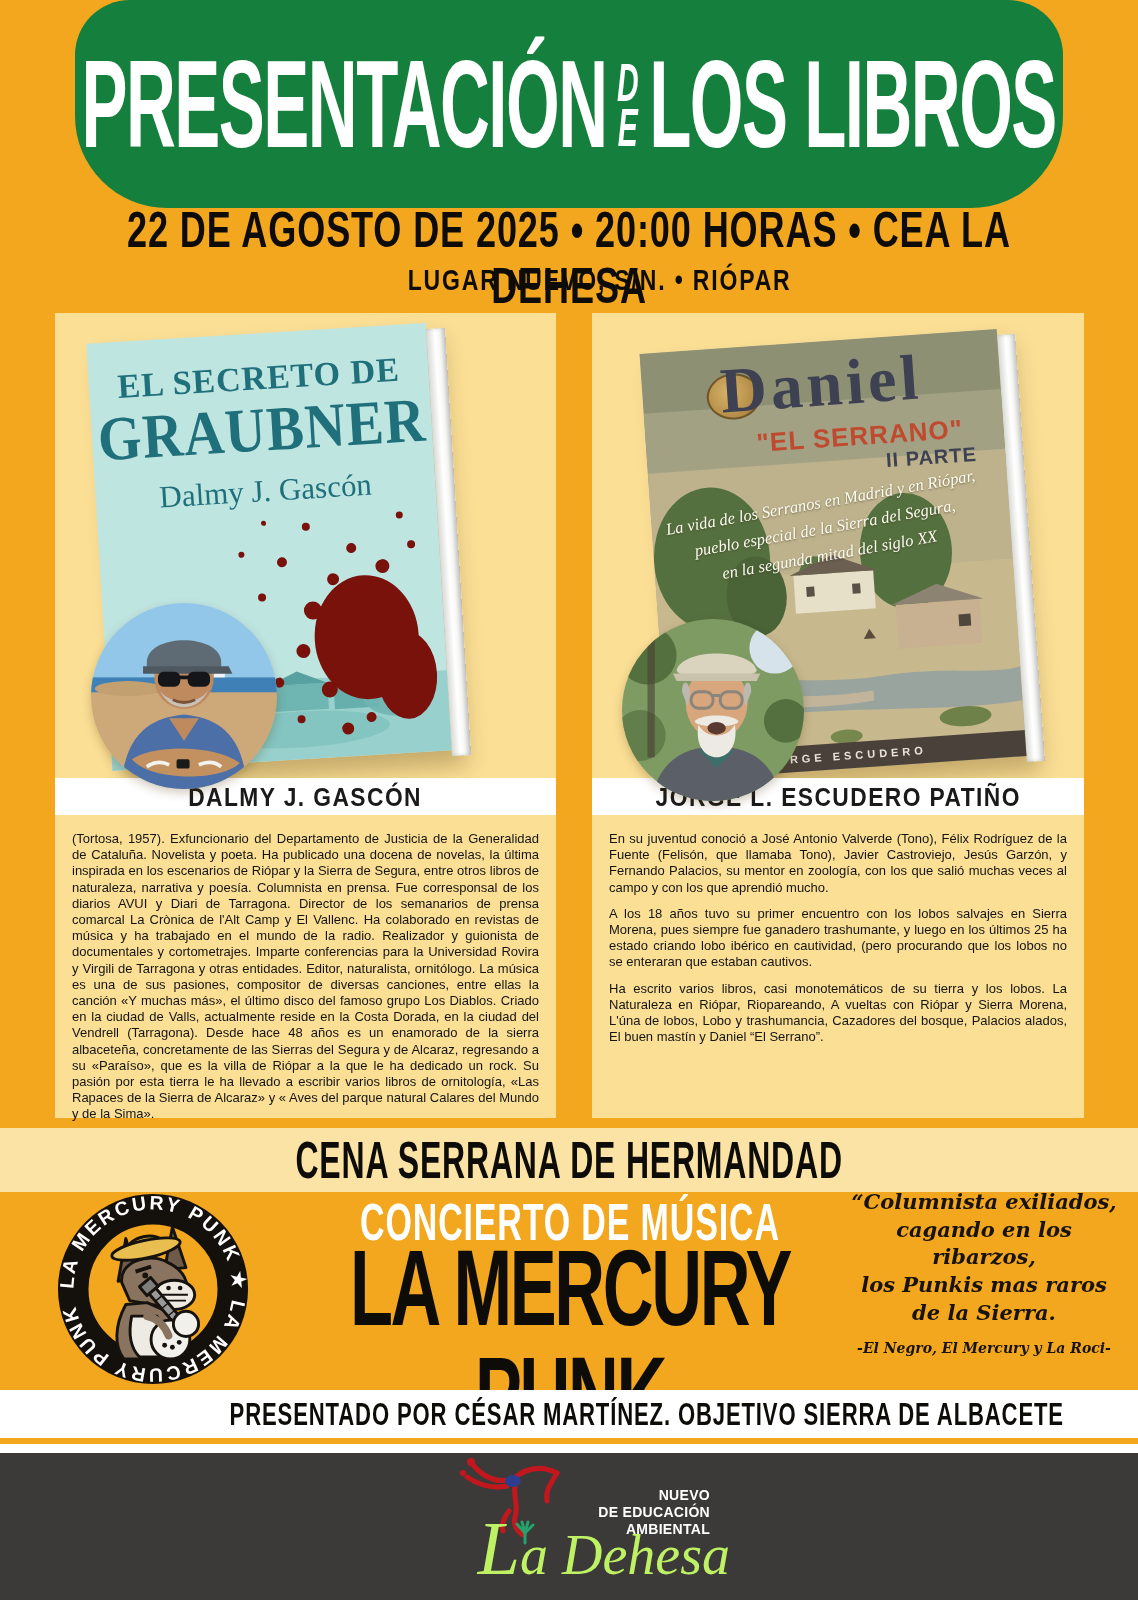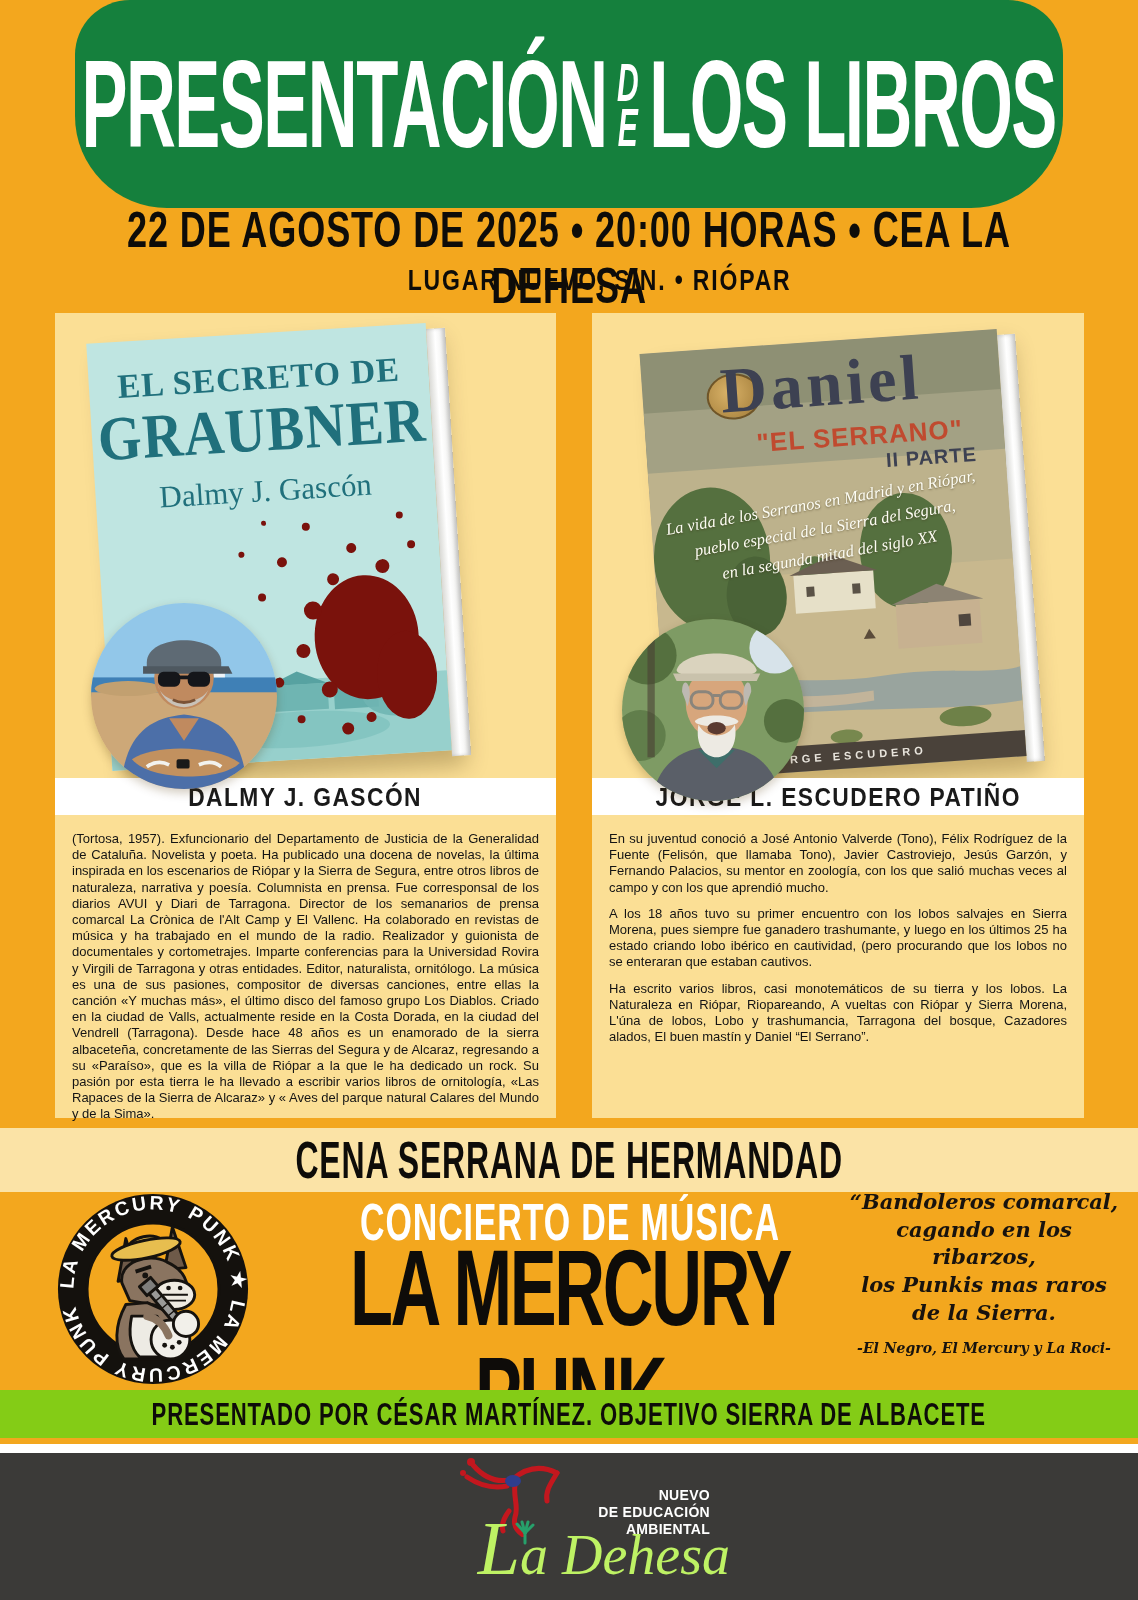--- a/index.html
+++ b/index.html
@@ -110,22 +110,22 @@
   .concierto{position:absolute;left:250px;top:1200px;width:640px;text-align:center;}
   .concierto .deco{color:#FFFFFF;font-size:40px;transform:scale(0.85,1.3);letter-spacing:1px;}
   .bandname{position:absolute;left:220px;top:1254px;width:700px;text-align:center;line-height:1;}
   .bandname .deco{font-size:88px;transform:scale(0.8,1.22);letter-spacing:-3px;}
 
   .quote{position:absolute;left:845px;top:1188px;width:278px;text-align:center;
     font-family:"DejaVu Serif",serif;font-style:italic;font-weight:700;
     font-size:21px;line-height:1.32;color:#18130E;}
   .quote-attr{margin-top:12px;font-size:14px;}
 
-  .presentado{position:absolute;left:0;right:0;top:1390px;height:48px;background:#84cc16;
-    display:flex;align-items:center;justify-content:center;}
+  .presentado{position:absolute;left:0;right:0;top:1390px;height:48px;background:#ffffff;
+    display:flex;align-items:center;justify-content:flex-end;}
   .presentado .deco{font-size:26px;transform:scale(0.85,1.2);letter-spacing:1px;}
 
   
   .whiteband{position:absolute;left:0;right:0;top:1444px;height:9px;background:#FFFFFF;}
   .footer{position:absolute;left:0;right:0;top:1453px;height:147px;background:#3B3A38;}
   .f-bird{position:absolute;left:455px;top:0px;width:130px;height:84px;}
   .f-hand{position:absolute;left:512px;top:66px;width:26px;height:26px;}
   .f-org{position:absolute;left:560px;top:34px;width:150px;text-align:right;
     color:#FFFFFF;font-weight:700;font-size:14px;line-height:1.2;letter-spacing:.3px;}
   .f-brand{position:absolute;left:420px;top:52px;width:310px;text-align:right;
@@ -301,21 +301,21 @@
       </svg>
     </div>
 
     <div class="namestrip">
       <span class="name">JORGE L. ESCUDERO PATIÑO</span>
     </div>
 
     <div class="bio">
       <p>En su juventud conoció a José Antonio Valverde (Tono), Félix Rodríguez de la Fuente (Felisón, que llamaba Tono), Javier Castroviejo, Jesús Garzón, y Fernando Palacios, su mentor en zoología, con los que salió muchas veces al campo y con los que aprendió mucho.</p>
       <p>A los 18 años tuvo su primer encuentro con los lobos salvajes en Sierra Morena, pues siempre fue ganadero trashumante, y luego en los últimos 25 ha estado criando lobo ibérico en cautividad, (pero procurando que los lobos no se enteraran que estaban cautivos.</p>
-      <p>Ha escrito varios libros, casi monotemáticos de su tierra y los lobos. La Naturaleza en Riópar, Riopareando, A vueltas con Riópar y Sierra Morena, L'úna de lobos, Lobo y trashumancia, Tarragona del bosque, Cazadores alados, El buen mastín y Daniel “El Serrano”.</p>
+      <p>Ha escrito varios libros, casi monotemáticos de su tierra y los lobos. La Naturaleza en Riópar, Riopareando, A vueltas con Riópar y Sierra Morena, L'úna de lobos, Lobo y trashumancia, Cazadores del bosque, Palacios alados, El buen mastín y Daniel “El Serrano”.</p>
     </div>
   </div>
 
   <div class="cena">
     <span class="deco">CENA SERRANA DE HERMANDAD</span>
   </div>
 
   <svg class="donkey-logo" viewBox="0 0 200 200">
     <defs>
       <path id="ringpath" d="M100,100 m-82,0 a82,82 0 1,1 164,0 a82,82 0 1,1 -164,0"></path>
@@ -356,21 +356,21 @@
   </svg>
 
   <div class="concierto">
     <span class="deco">CONCIERTO DE MÚSICA</span>
   </div>
   <div class="bandname">
     <span class="deco">LA MERCURY PUNK</span>
   </div>
 
   <div class="quote">
-    <div>“Bandoleros comarcal,</div>
+    <div>“Columnista exiliados,</div>
     <div>cagando en los ribarzos,</div>
     <div>los Punkis mas raros</div>
     <div>de la Sierra.</div>
     <div class="quote-attr">-El Negro, El Mercury y La Roci-</div>
   </div>
 
   <div class="presentado">
     <span class="deco">PRESENTADO POR CÉSAR MARTÍNEZ. OBJETIVO SIERRA DE ALBACETE</span>
   </div>
 

